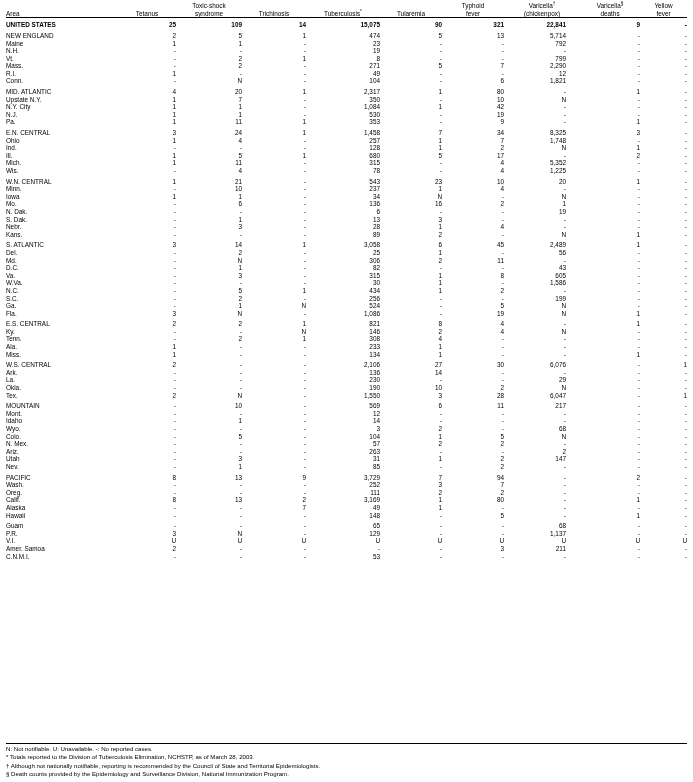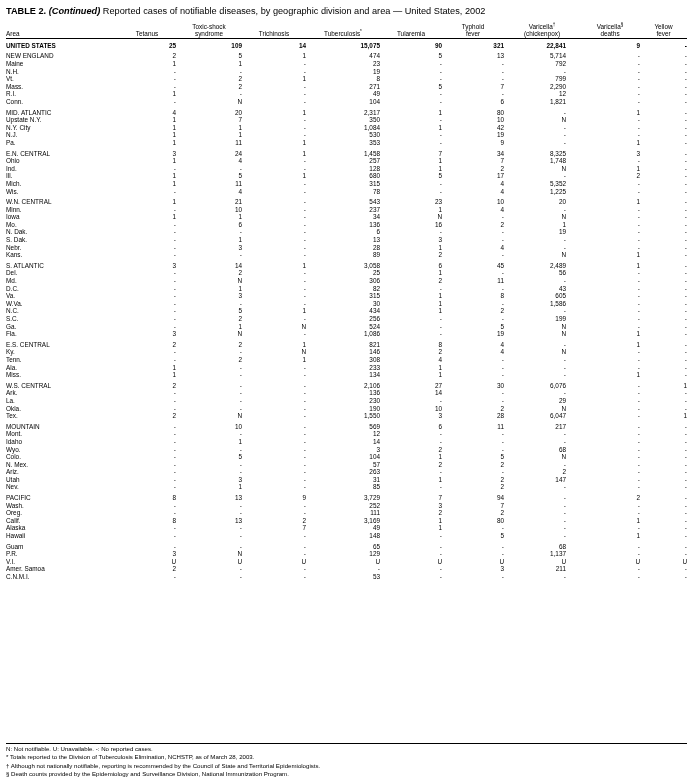--- a/index.html
+++ b/index.html
@@ -91,25 +91,20 @@
   }
   .footnotes div.fn {
     white-space: nowrap;
   }
 </style>
 </head>
 <body>
 
 <div class="page">
 
-  <div class="title">
-    <b>TABLE 2.</b>
-    <b class="italic">(Continued)</b>
-    <span>Reported cases of notifiable diseases, by geographic division and area — United States, 2002</span>
-  </div>
 
   <table class="data">
     <colgroup>
       <col style="width:112px">
       <col style="width:58px">
       <col style="width:66px">
       <col style="width:64px">
       <col style="width:74px">
       <col style="width:62px">
       <col style="width:62px">

